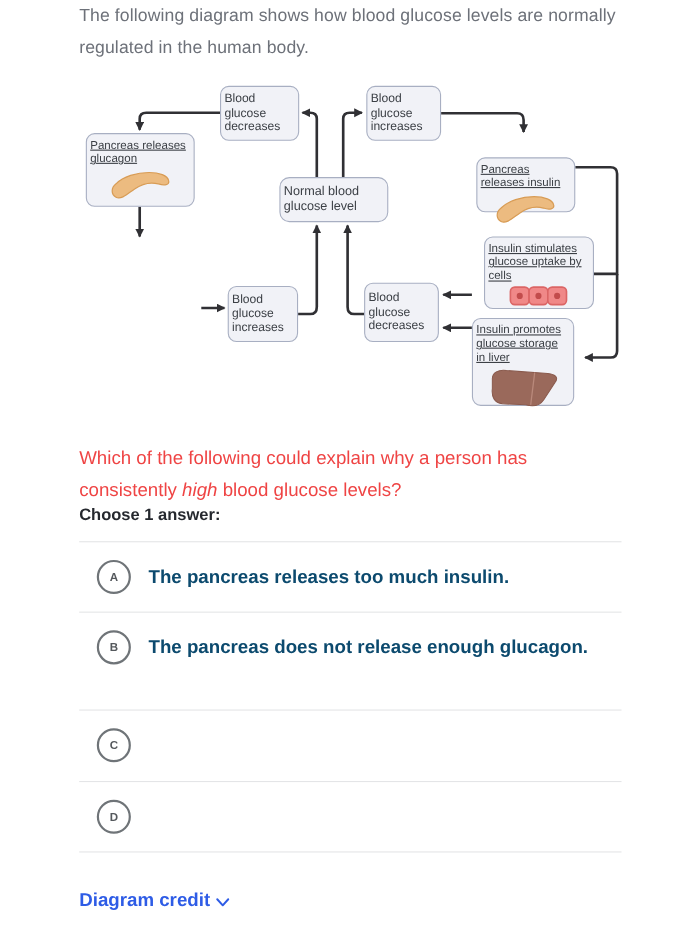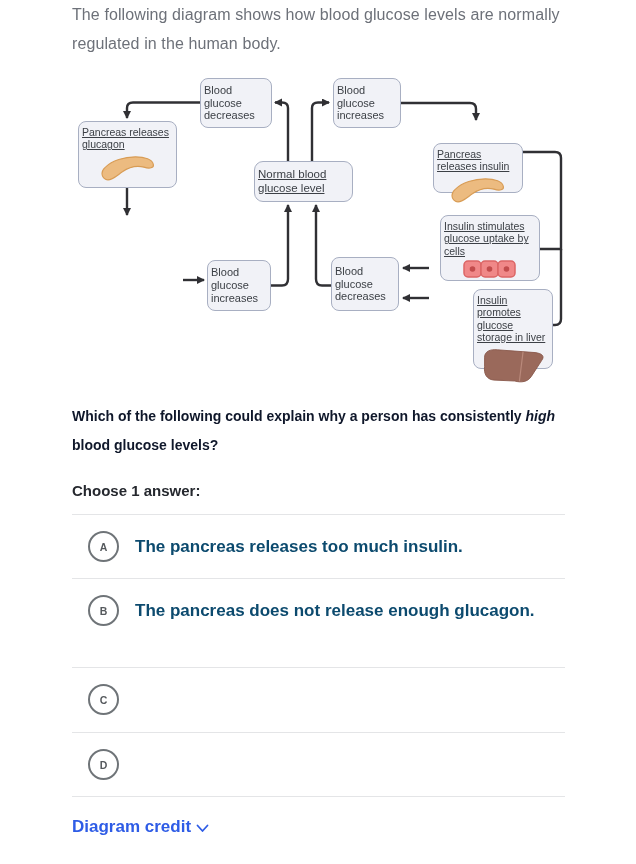--- a/index.html
+++ b/index.html
@@ -16,38 +16,38 @@
   .diagram svg.arrows { position:absolute; left:0; top:0; z-index:0; }
   .dbox { position:absolute; z-index:1; background:#f1f2f7; border:1.4px solid #a8afc2;
     border-radius:8px; color:#3c4046; display:flex; flex-direction:column;
     align-items:center; justify-content:center; line-height:1.18; padding:2px 3px; }
   .dbox.small { font-size:11px; }
   .dbox.action { font-size:10.5px; justify-content:flex-start; padding-top:4px;text-decoration:underline; }
   .dbox.normal { font-size:11.5px; border-radius:9px; }
   .organ { margin-top:2px; flex:0 0 auto; }
 
   
-  .question { margin-top:18px; max-width:500px; font-size:14px; line-height:29px;
-    font-weight:700; color:#0f172a; }
+  .question { margin-top:18px; max-width:500px; font-size:17px; line-height:29px;
+    font-weight:400; color:#ef4444; }
   .question i { font-style:italic; }
-  .choose { margin-top:22px; font-size:15px; font-weight:700; color:#25282e; }
+  .choose { font-size:15px; font-weight:700; color:#25282e; }
 
   
   .options { margin-top:15px; width:493px; border-bottom:1px solid #e4e5e7; }
   .opt { display:flex; align-items:flex-start; border-top:1px solid #e4e5e7;
     padding:16px 0 0 16px; }
   .opt-a { height:64px; } .opt-b { height:89px; } .opt-c { height:65px; } .opt-d { height:64px; }
   .radio { width:31px; height:31px; border:2px solid #6f7478; border-radius:50%;
     display:flex; align-items:center; justify-content:center; flex:0 0 auto;
     font-size:10.5px; font-weight:700; color:#55595d; background:#fff; }
   .opt-text { margin-left:16px; max-width:420px; font-size:17px; line-height:29px;
     color:#0c4a6e; padding-top:1px;font-weight:bold; }
 
   
-  .credit { margin-top:20px; display:inline-flex; align-items:center; gap:5px;
+  .credit { margin-top:34px; display:inline-flex; align-items:center; gap:5px;
     font-size:17px; font-weight:700; color:#2e5ce6; cursor:pointer; text-decoration:none; }
   .credit svg { margin-top:3px; }
 </style>
 </head>
 <body>
 
 <div class="page">
 
   <p class="intro">The following diagram shows how blood glucose levels are normally regulated in the human body.</p>
 
@@ -89,21 +89,21 @@
       </svg>
     </div>
 
     <div class="dbox action" style="left:361px; top:54px; width:90px; height:50px;margin-top:20px;">
       <span>Pancreas releases insulin</span>
       <svg class="organ" width="60" height="32" viewBox="0 0 64 34">
         <path d="M8,28 C3,25 3,19 8,15 C15,8 28,4 40,4 C50,4 58,7 59,12 C60,16 55,17 49,15 C41,13 33,15 26,20 C20,24 13,31 8,28 Z" fill="#ecbb80" stroke="#d89c55" stroke-width="1.2"></path>
       </svg>
     </div>
 
-    <div class="dbox normal" style="left:182px; top:92px; width:99px; height:41px;text-decoration:underline;">
+    <div class="dbox normal" style="left:182px; top:92px; width:99px; height:41px;">
       <span>Normal blood glucose level</span>
     </div>
 
 
     <div class="dbox small" style="left:135px; top:191px; width:64px; height:51px;">
       <span>Blood glucose increases</span>
     </div>
 
     <div class="dbox small" style="left:259px; top:188px; width:68px; height:54px;">
       <span>Blood glucose decreases</span>
@@ -114,21 +114,21 @@
       <svg class="organ" width="56" height="20" viewBox="0 0 56 20">
         <rect x="2" y="2" width="17" height="16" rx="4" fill="#f08888" stroke="#db6565" stroke-width="1.5"></rect>
         <rect x="19" y="2" width="17" height="16" rx="4" fill="#f08888" stroke="#db6565" stroke-width="1.5"></rect>
         <rect x="36" y="2" width="17" height="16" rx="4" fill="#f08888" stroke="#db6565" stroke-width="1.5"></rect>
         <circle cx="10.5" cy="10" r="2.8" fill="#c24c4c"></circle>
         <circle cx="27.5" cy="10" r="2.8" fill="#c24c4c"></circle>
         <circle cx="44.5" cy="10" r="2.8" fill="#c24c4c"></circle>
       </svg>
     </div>
 
-    <div class="dbox action" style="left:357px; top:220px; width:80px; height:80px;margin-left:44px;">
+    <div class="dbox action" style="left:357px; top:220px; width:93px; height:80px;">
       <span>Insulin promotes glucose storage in liver</span>
       <svg class="organ" width="66" height="37" viewBox="0 0 72 40">
         <path d="M5,12 C5,6 11,3 19,4 L60,7 C68,8 71,11 67,16 L56,33 C52,39 45,40 38,38 L15,37 C7,36 4,30 5,22 Z" fill="#9a695b" stroke="#8a5a4d" stroke-width="1"></path>
         <path d="M47,6 L43,38" stroke="#b9897b" stroke-width="1.3" fill="none"></path>
       </svg>
     </div>
   </div>
 
   <h2 class="question"><span>Which of the following could explain why a person has consistently </span><i>high</i><span> blood glucose levels?</span></h2>
 

